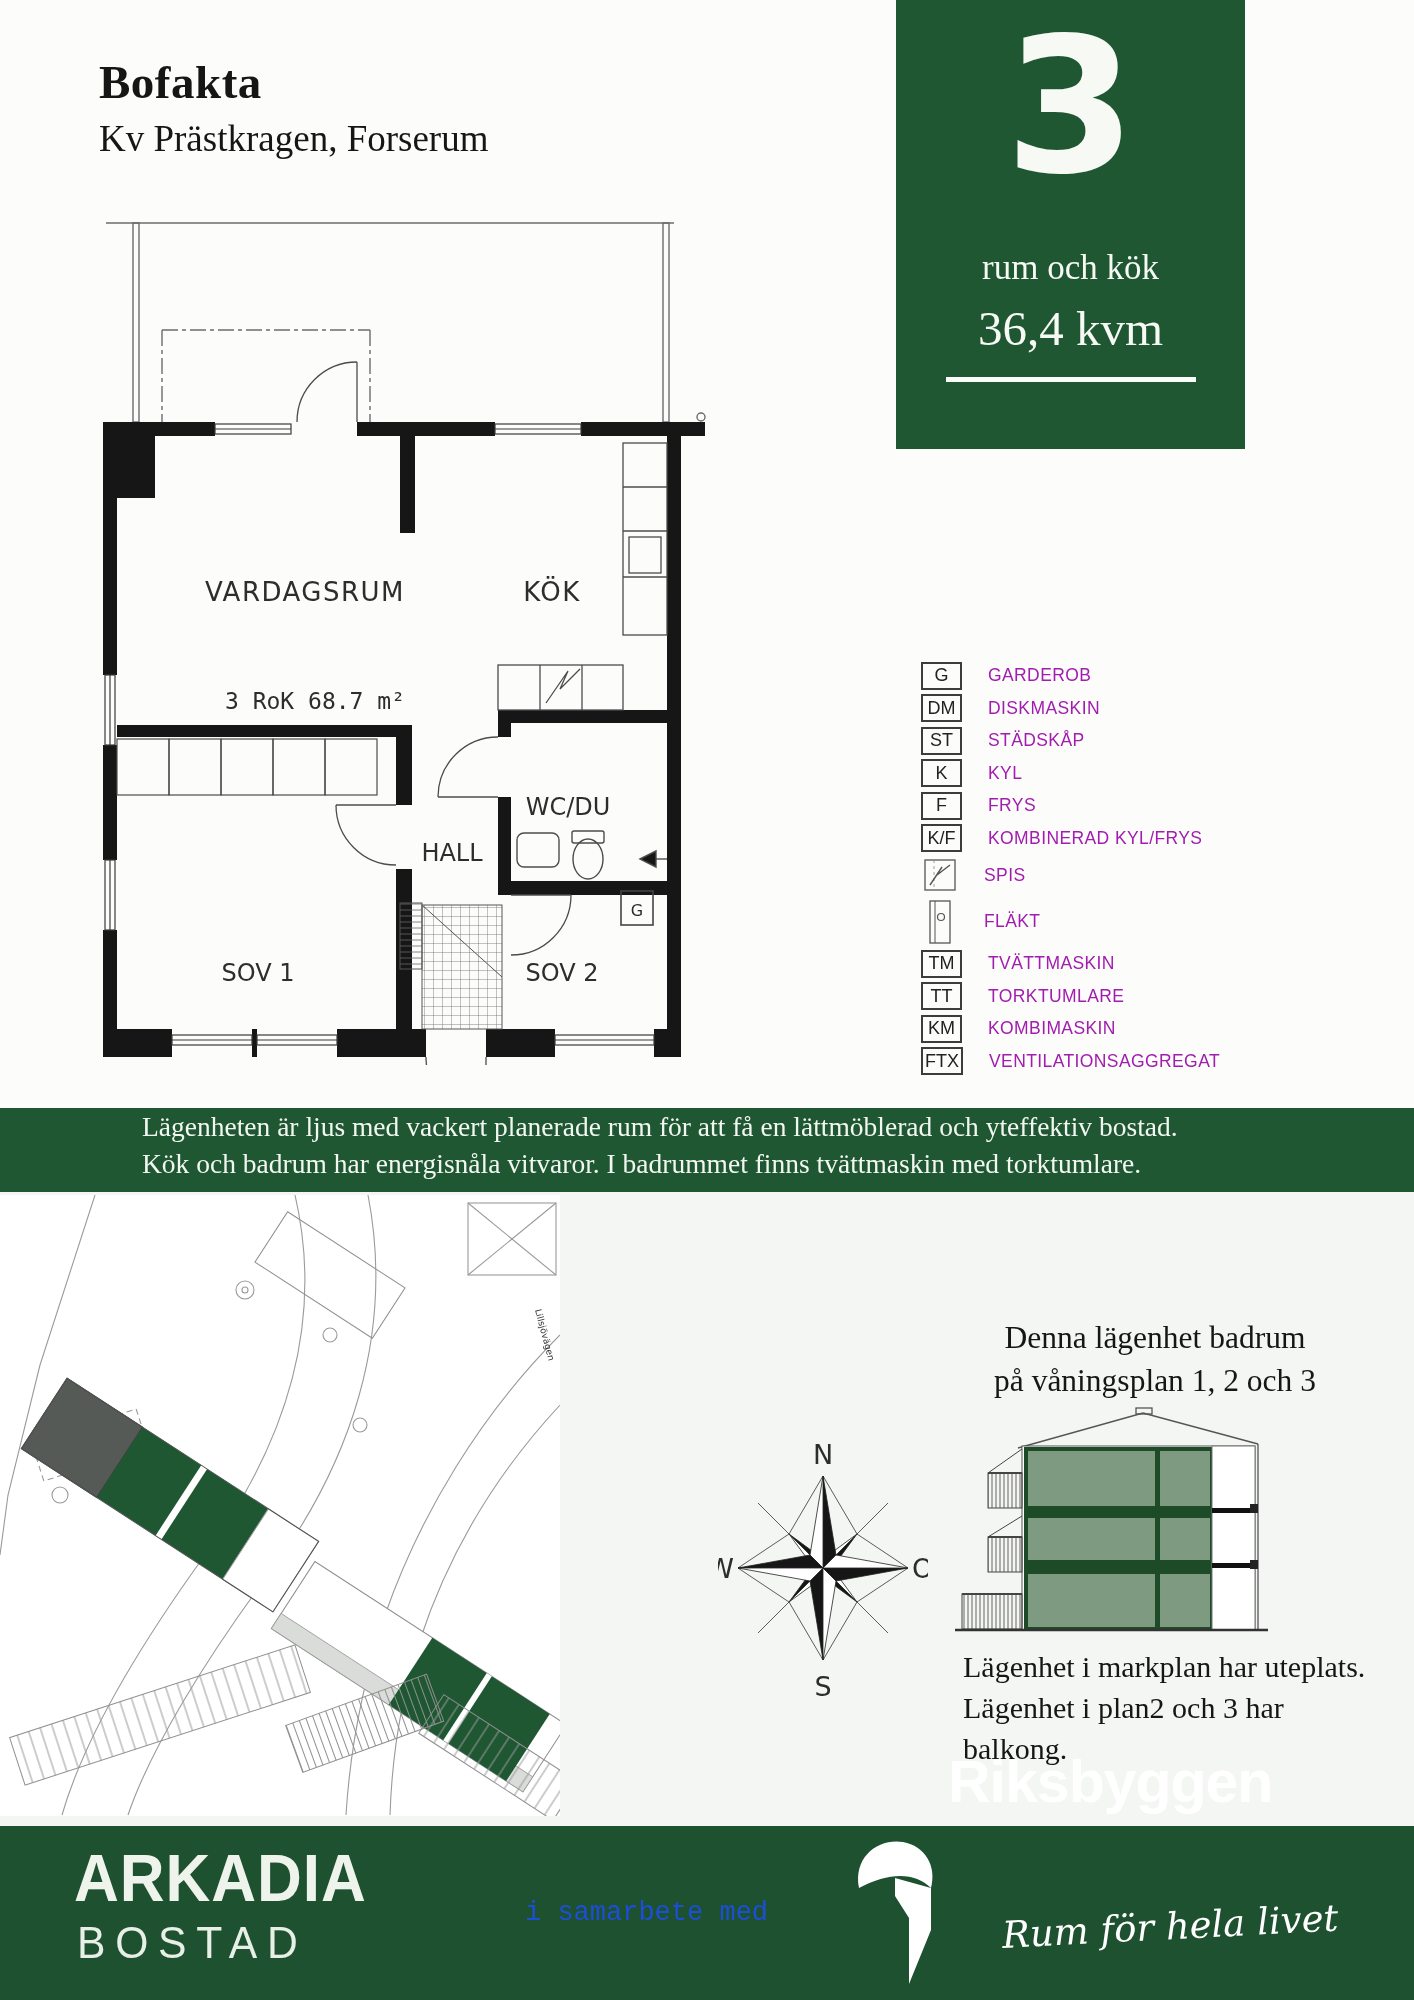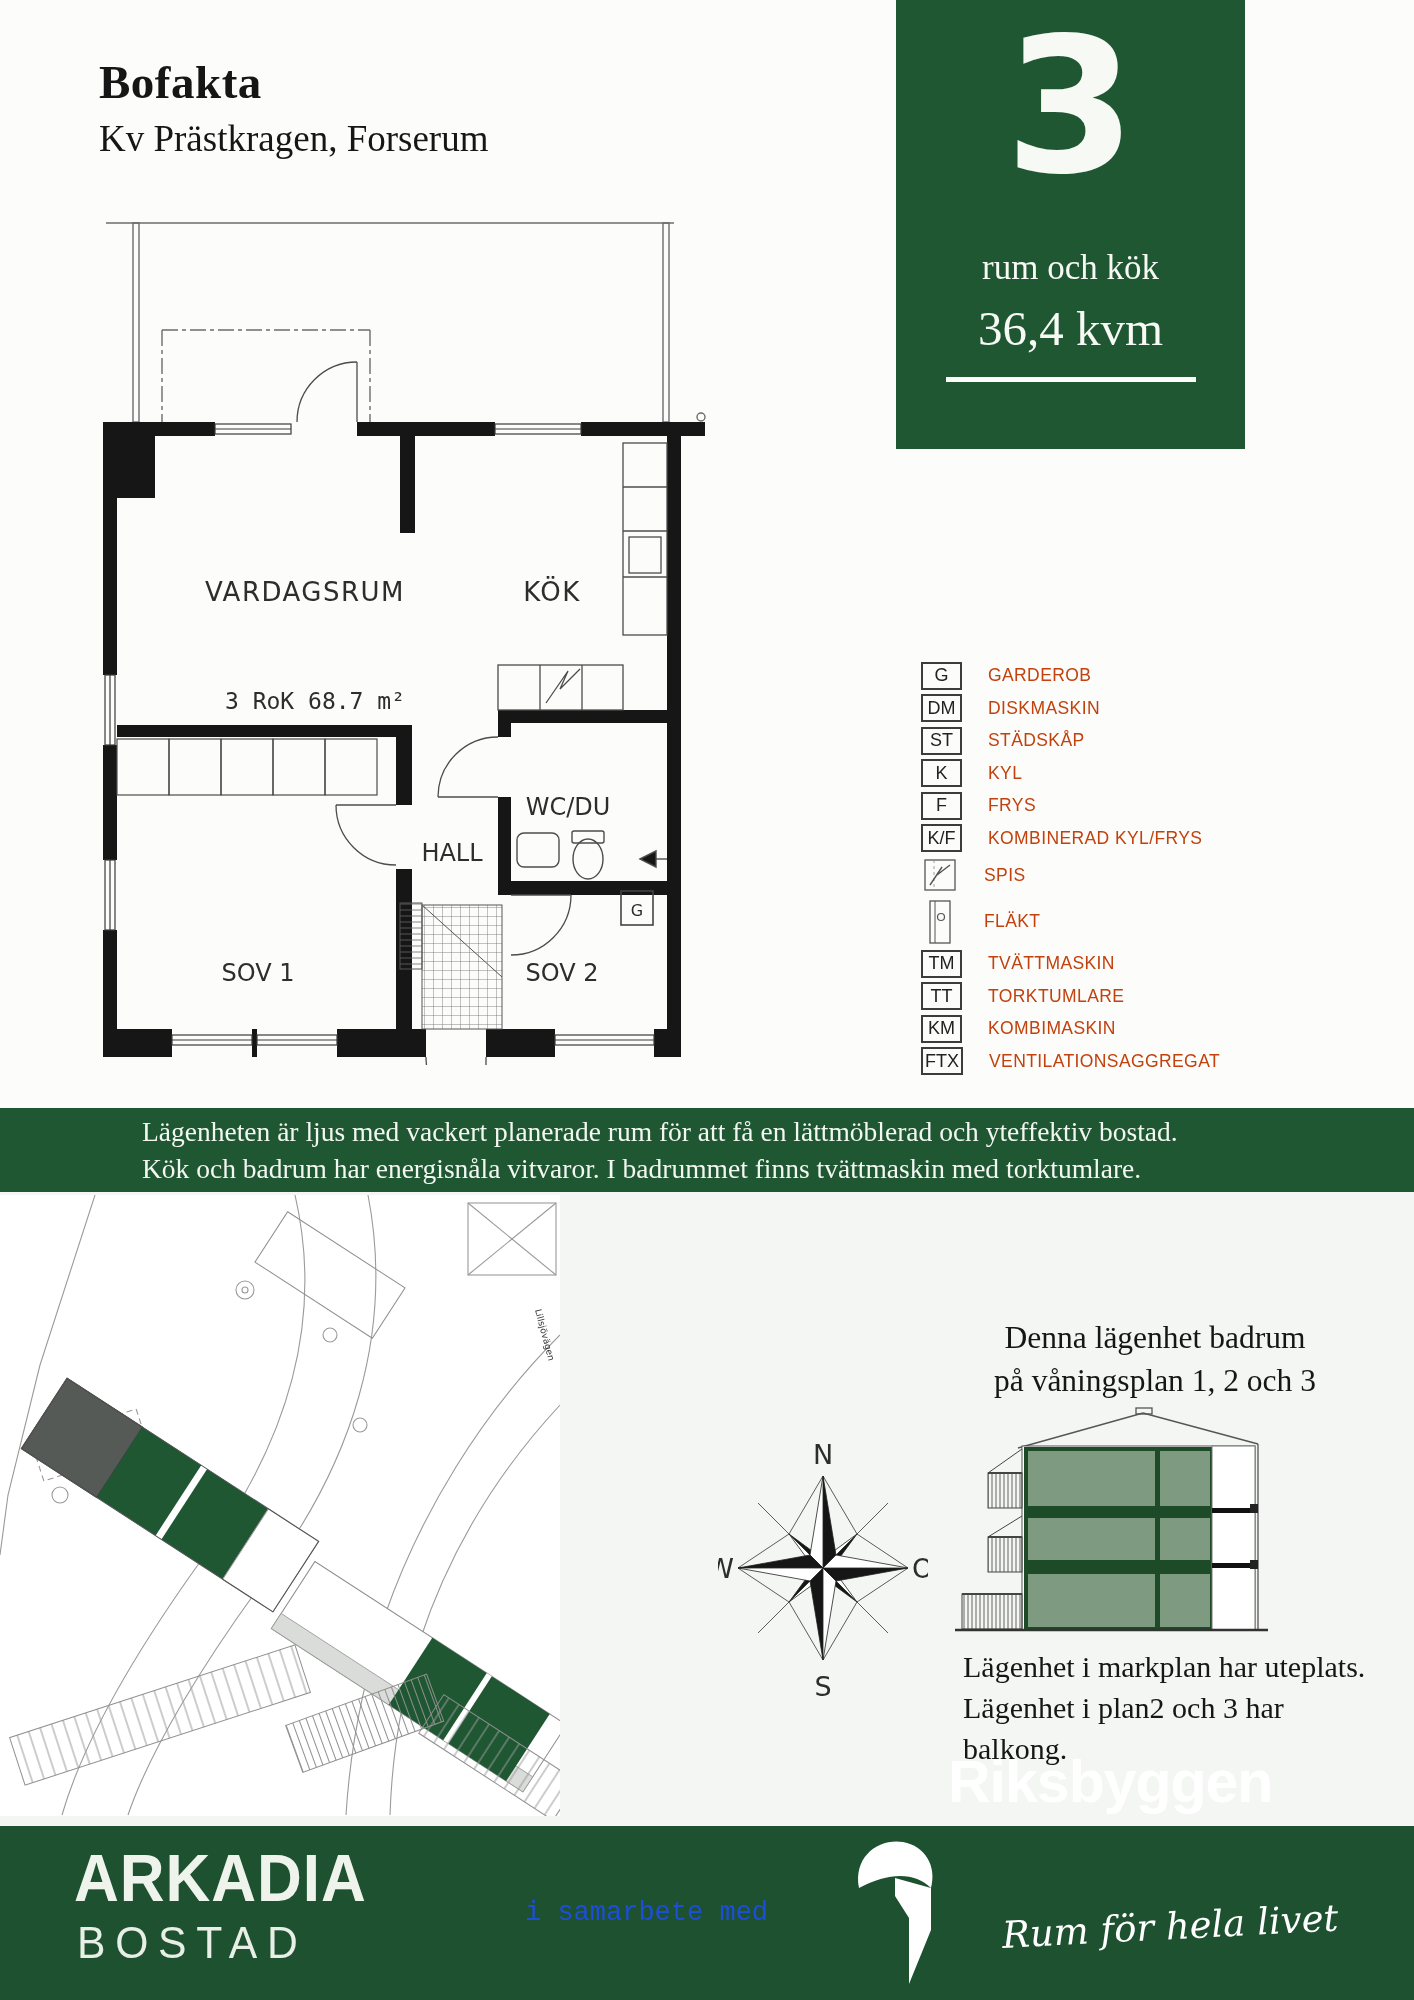--- a/index.html
+++ b/index.html
@@ -22,25 +22,25 @@
   
   .legend{left:921px;top:662px;width:480px;}
   .legend-row{display:flex;align-items:center;height:27px;margin-bottom:5.5px;}
   .legend-row.tall1{height:36px;}
   .legend-row.tall2{height:46px;}
   .legend-key{min-width:33px;height:24px;border:2px solid #3c3c3c;display:flex;align-items:center;
               justify-content:center;font-family:"Liberation Sans",sans-serif;font-size:18px;
               color:#222;padding:0 2px;box-sizing:content-box;}
   .legend-sym{width:37px;display:flex;justify-content:center;}
   .legend-label{margin-left:26px;font-family:"Liberation Sans",sans-serif;font-size:17.5px;
-                letter-spacing:.4px;color:#c2410c;white-space:nowrap;}
+                letter-spacing:.4px;color:#a21caf;white-space:nowrap;}
 
   
   .banner{left:0;top:1108px;width:1414px;height:84px;background:#1f5733;color:#f3f7f1;
-          display:flex;flex-direction:column;justify-content:center;}
+          display:flex;flex-direction:column;}
   .banner div{padding-left:142px;font-size:27.5px;line-height:37px;}
 
   
   .lower-band{left:0;top:1192px;width:1414px;height:634px;background:#f4f6f3;}
   .map-area{left:0;top:1195px;width:560px;height:621px;background:#ffffff;}
 
   
   .section-title{left:950px;top:1316px;width:410px;text-align:center;font-size:31.5px;line-height:43px;}
   .section-notes{left:963px;top:1646px;width:430px;font-size:30px;line-height:41px;}
 

